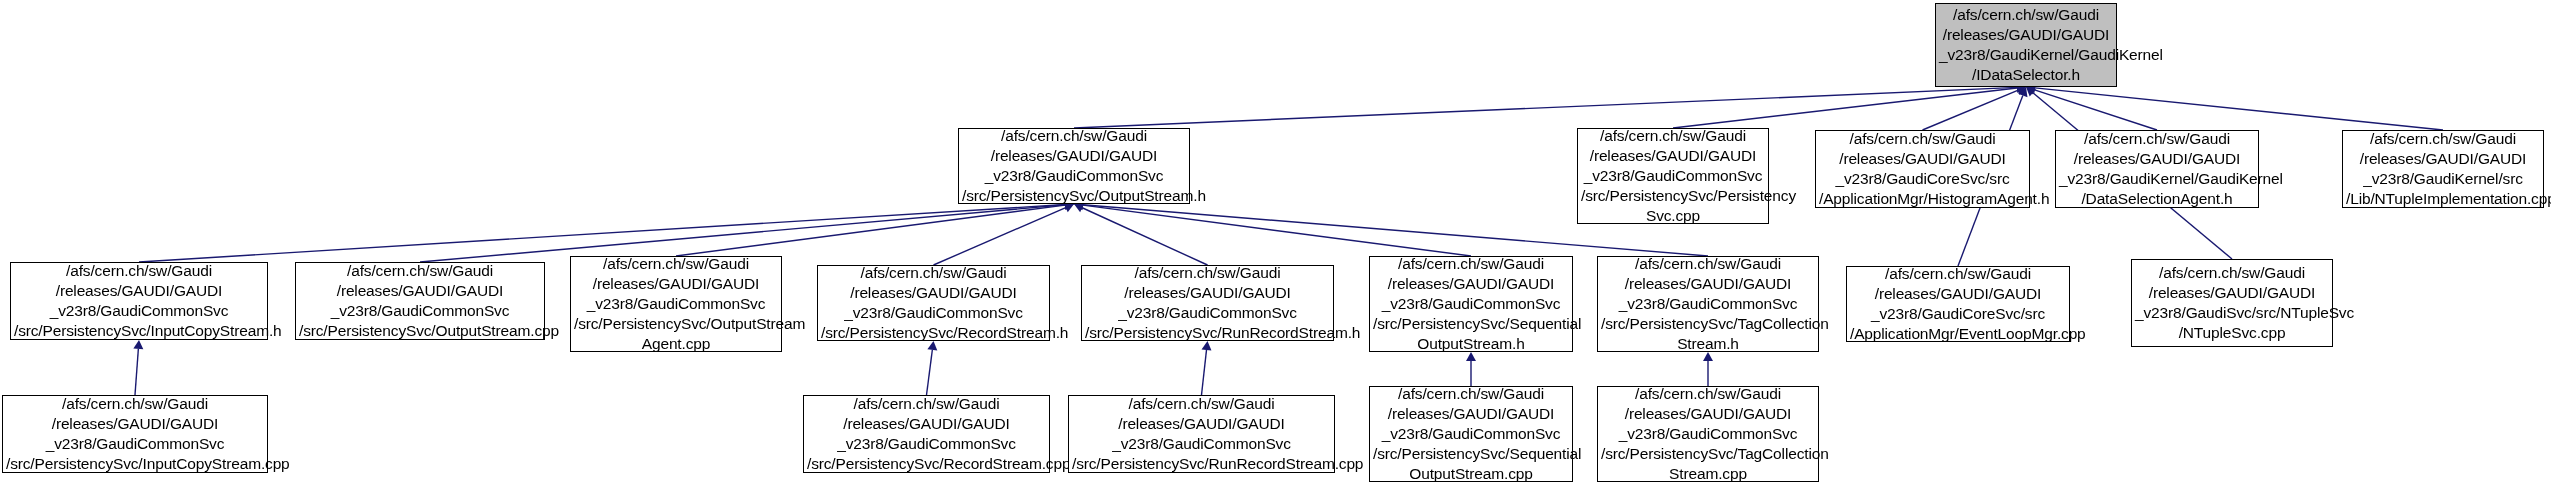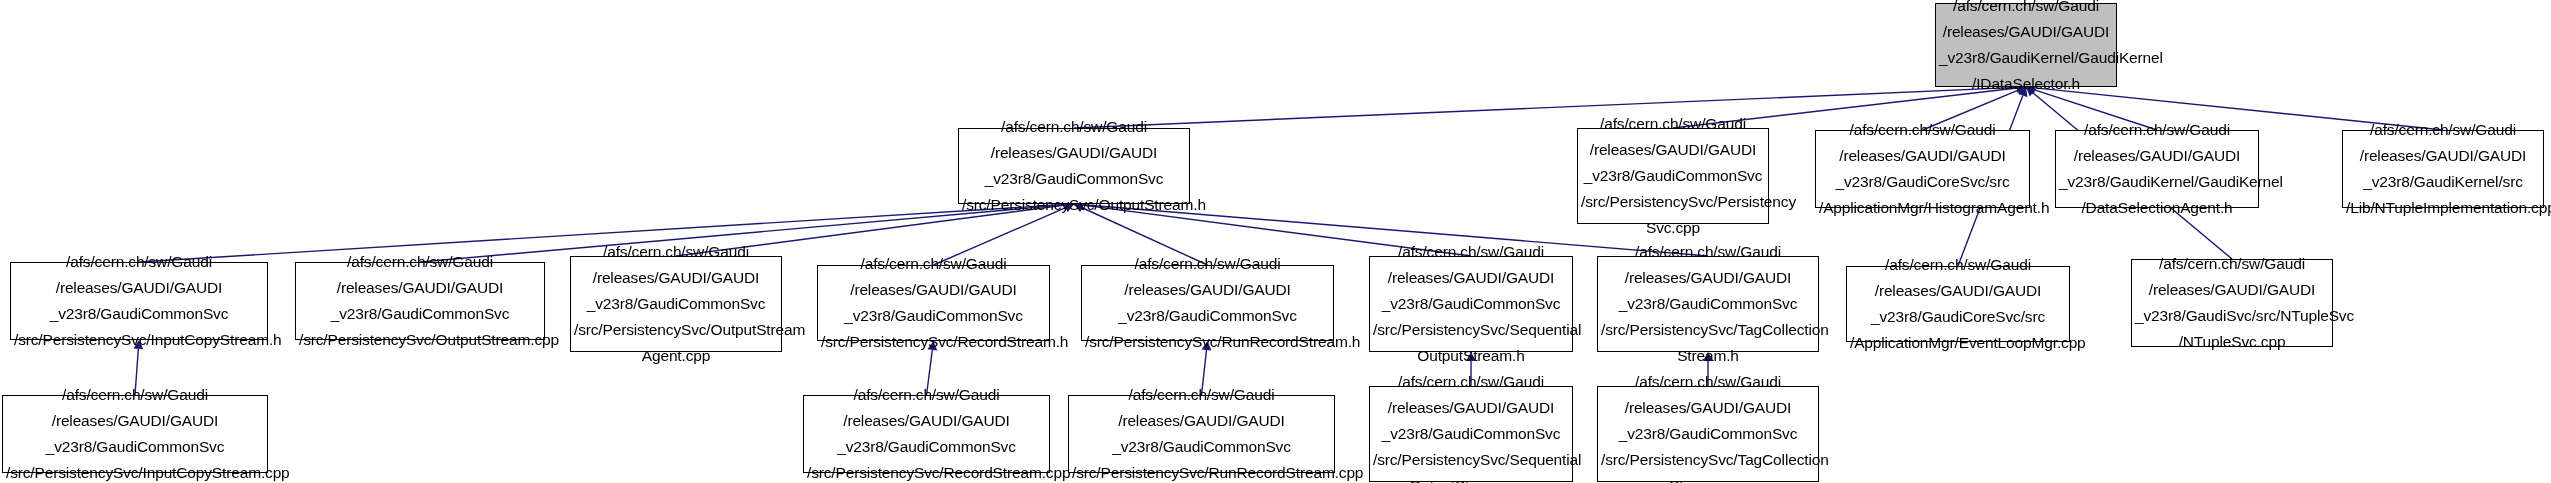--- a/index.html
+++ b/index.html
@@ -23,21 +23,21 @@
     height: 483px;
     pointer-events: none;
   }
   .node {
     position: absolute;
     box-sizing: border-box;
     border: 1px solid #000000;
     background: #ffffff;
     color: #000000;
     font-size: 15.5px;
-    line-height: 26px;
+    line-height: 20px;
     text-align: center;
     white-space: pre-line;
     display: flex;
     align-items: center;
     justify-content: center;
     padding: 1px 3px;
     letter-spacing: -0.15px;
   }
   .node.root {
     background: #bfbfbf;

